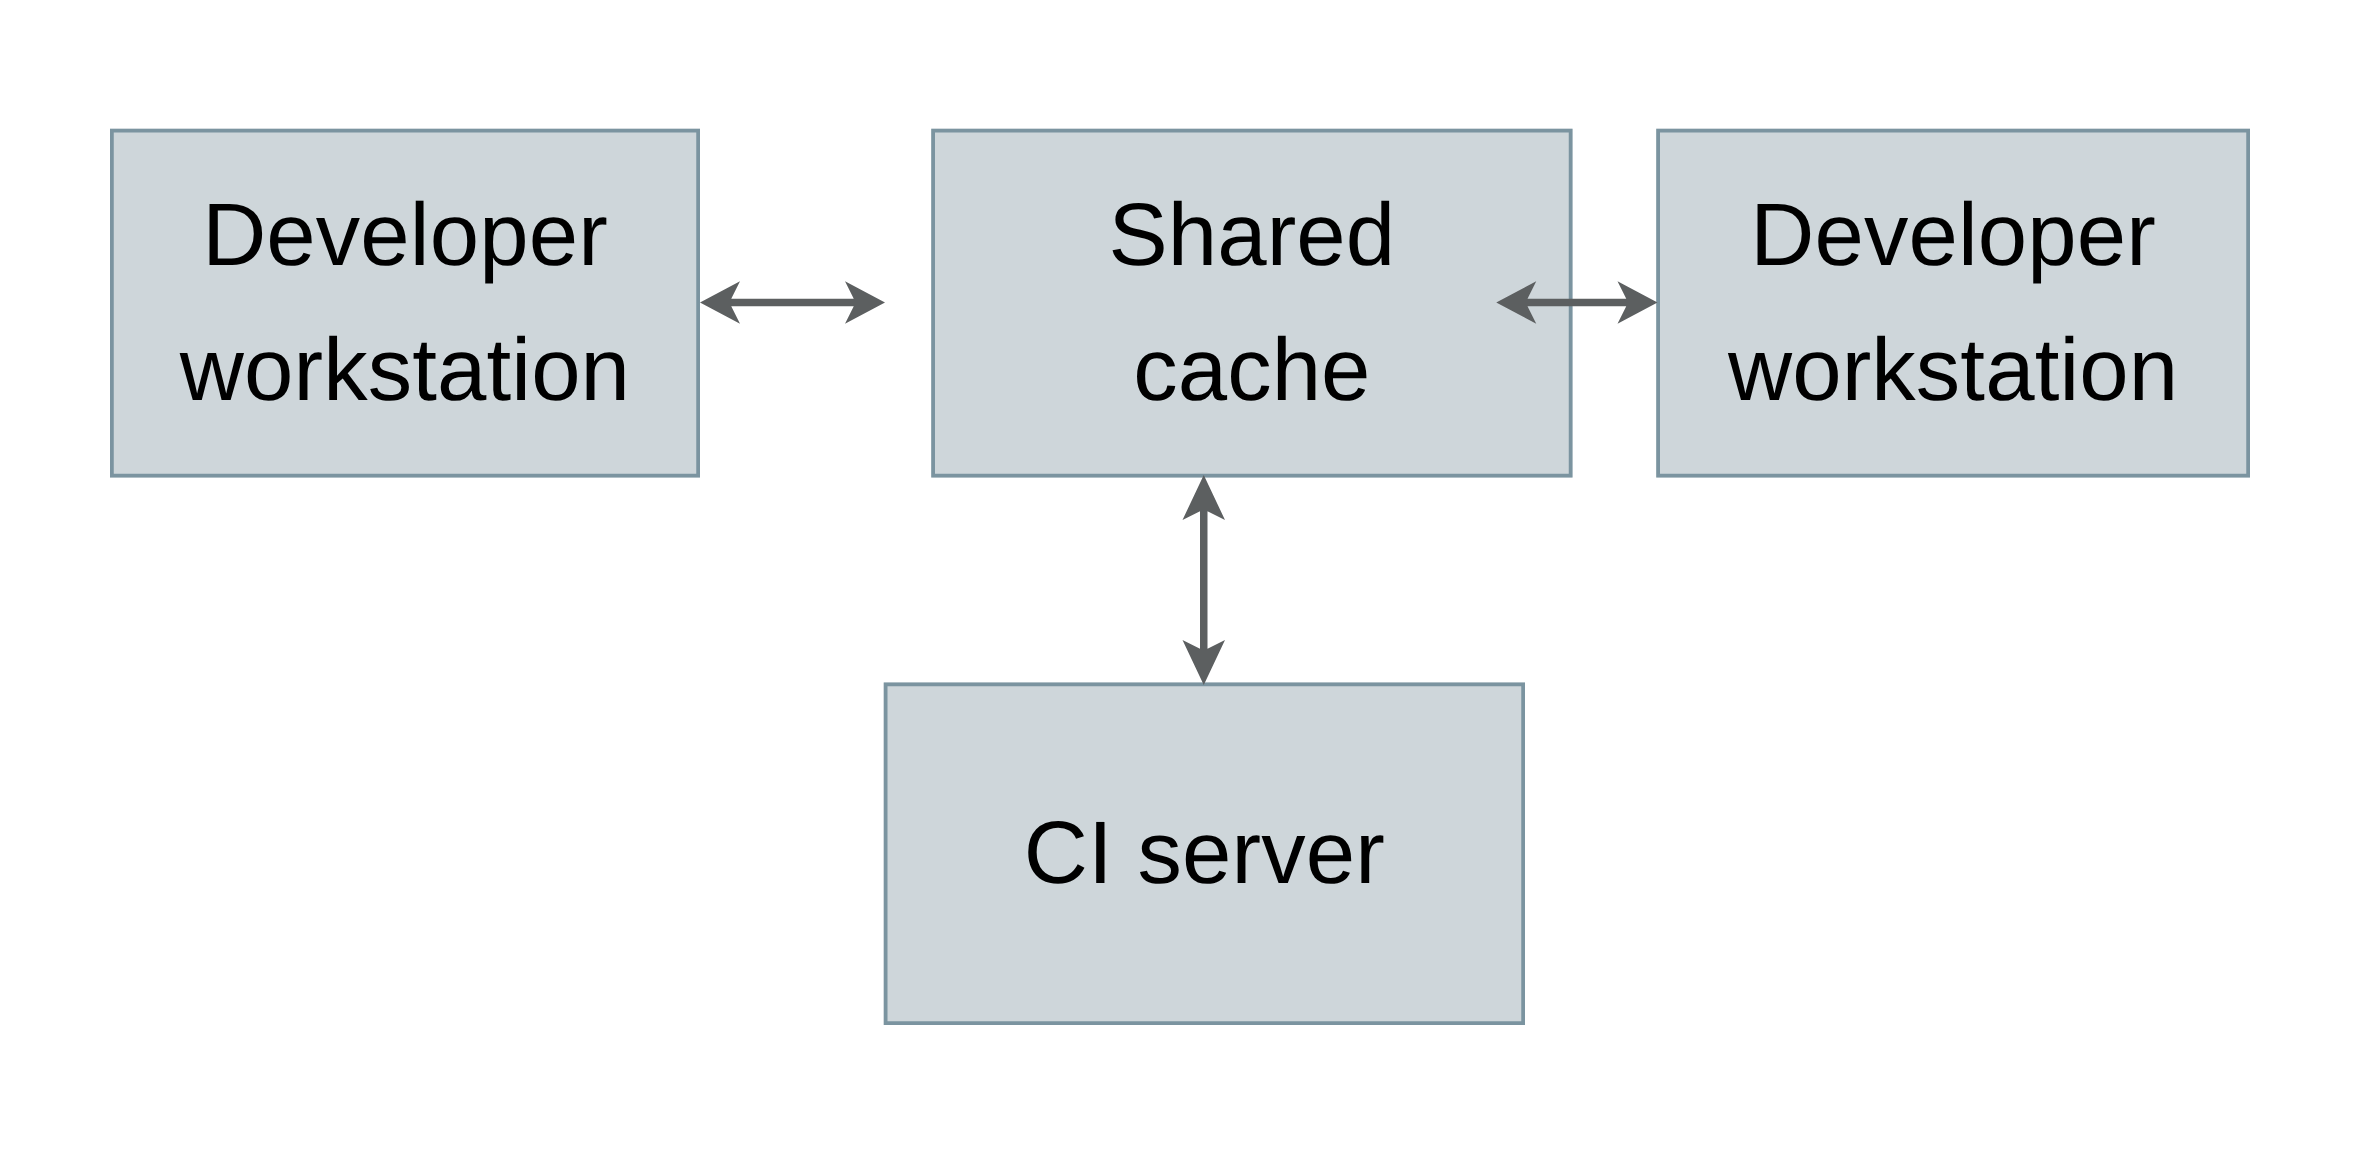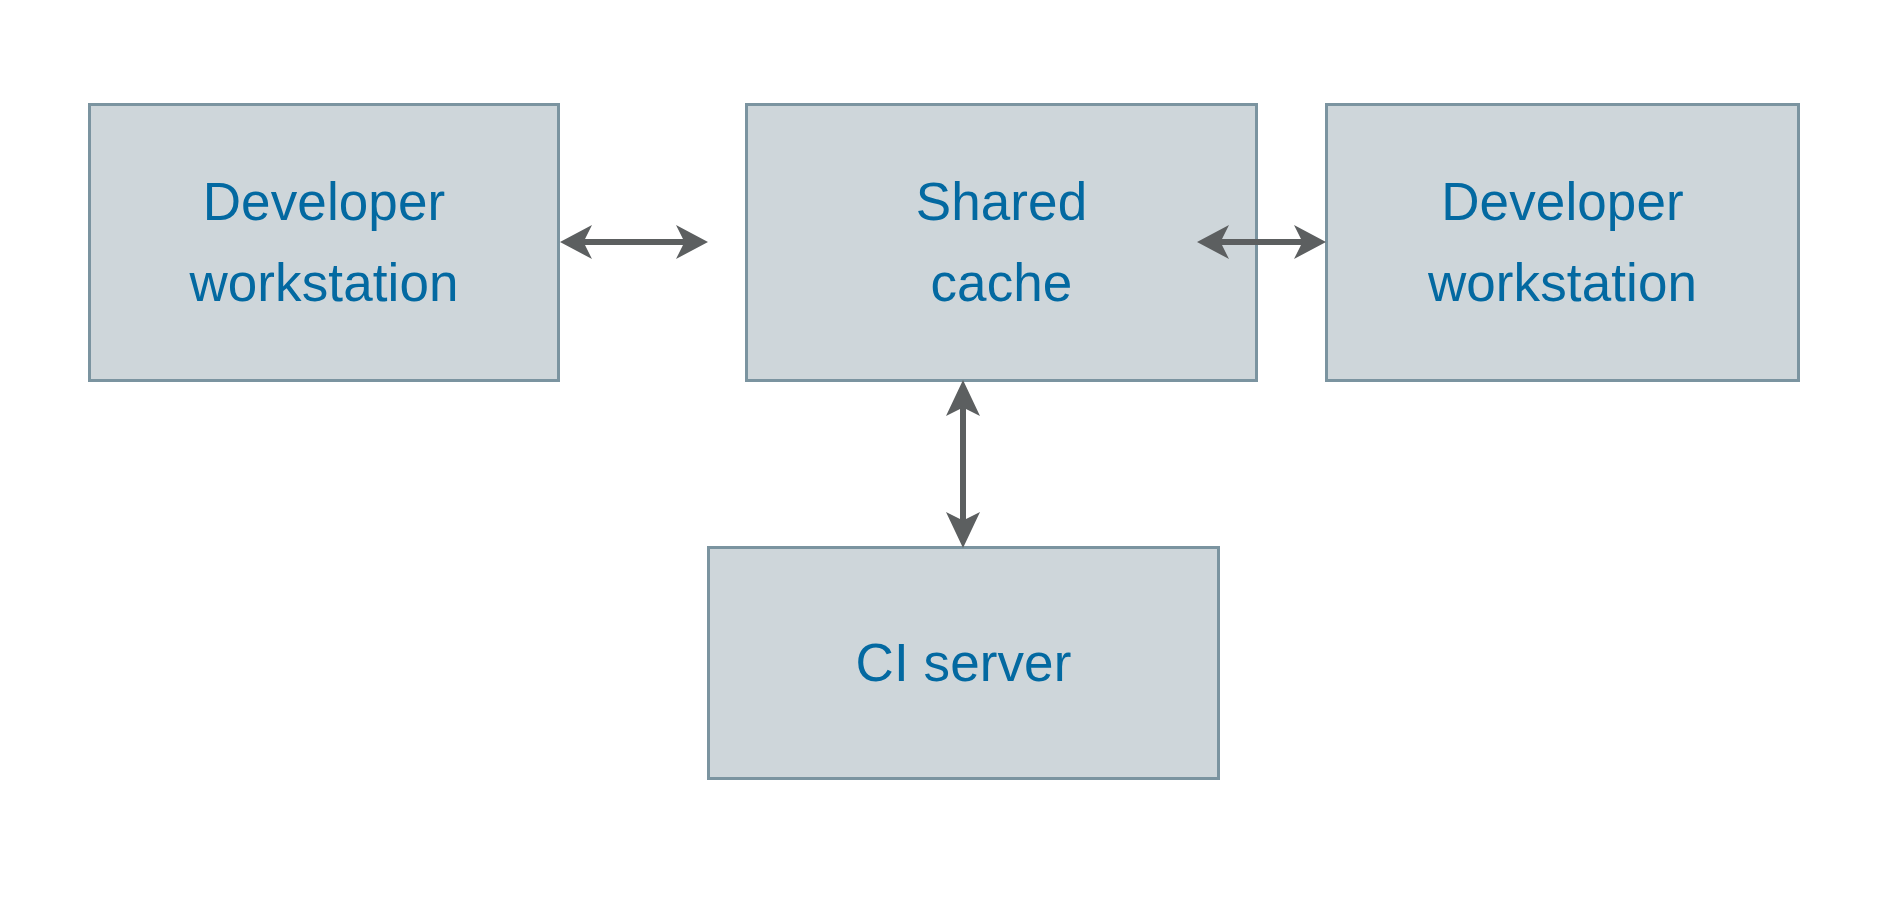--- a/index.html
+++ b/index.html
@@ -23,32 +23,32 @@
     position: absolute;
     box-sizing: border-box;
     background: #ced6da;
     border: 3px solid #7b94a0;
     display: flex;
     align-items: center;
     justify-content: center;
     text-align: center;
   }
   .node-label {
-    color: #0369a1;
-    font-size: 53px;
+    color: #000000;
+    font-size: 71px;
     line-height: 1.52;
     font-weight: 400;
     letter-spacing: 0.1px;
     white-space: pre-line;
     padding: 0 6px;
   }
   #node-dev-left  { left: 88px;   top: 103px; width: 472px; height: 279px; }
   #node-cache     { left: 707px;  top: 103px; width: 513px; height: 279px; margin-left: 38px; }
   #node-dev-right { left: 1325px; top: 103px; width: 475px; height: 279px; }
-  #node-ci        { left: 707px;  top: 546px; width: 513px; height: 234px; }
+  #node-ci        { left: 707px;  top: 546px; width: 513px; height: 274px; }
 
   .connector {
     position: absolute;
   }
   #connector-left-cache  { left: 558px;  top: 212px; width: 152px; height: 60px; }
   #connector-cache-right { left: 1195px; top: 212px; width: 133px; height: 60px; }
   #connector-cache-ci    { left: 933px;  top: 378px; width: 60px;  height: 172px; }
   .connector svg { display: block; width: 100%; height: 100%; }
 </style>
 </head>

